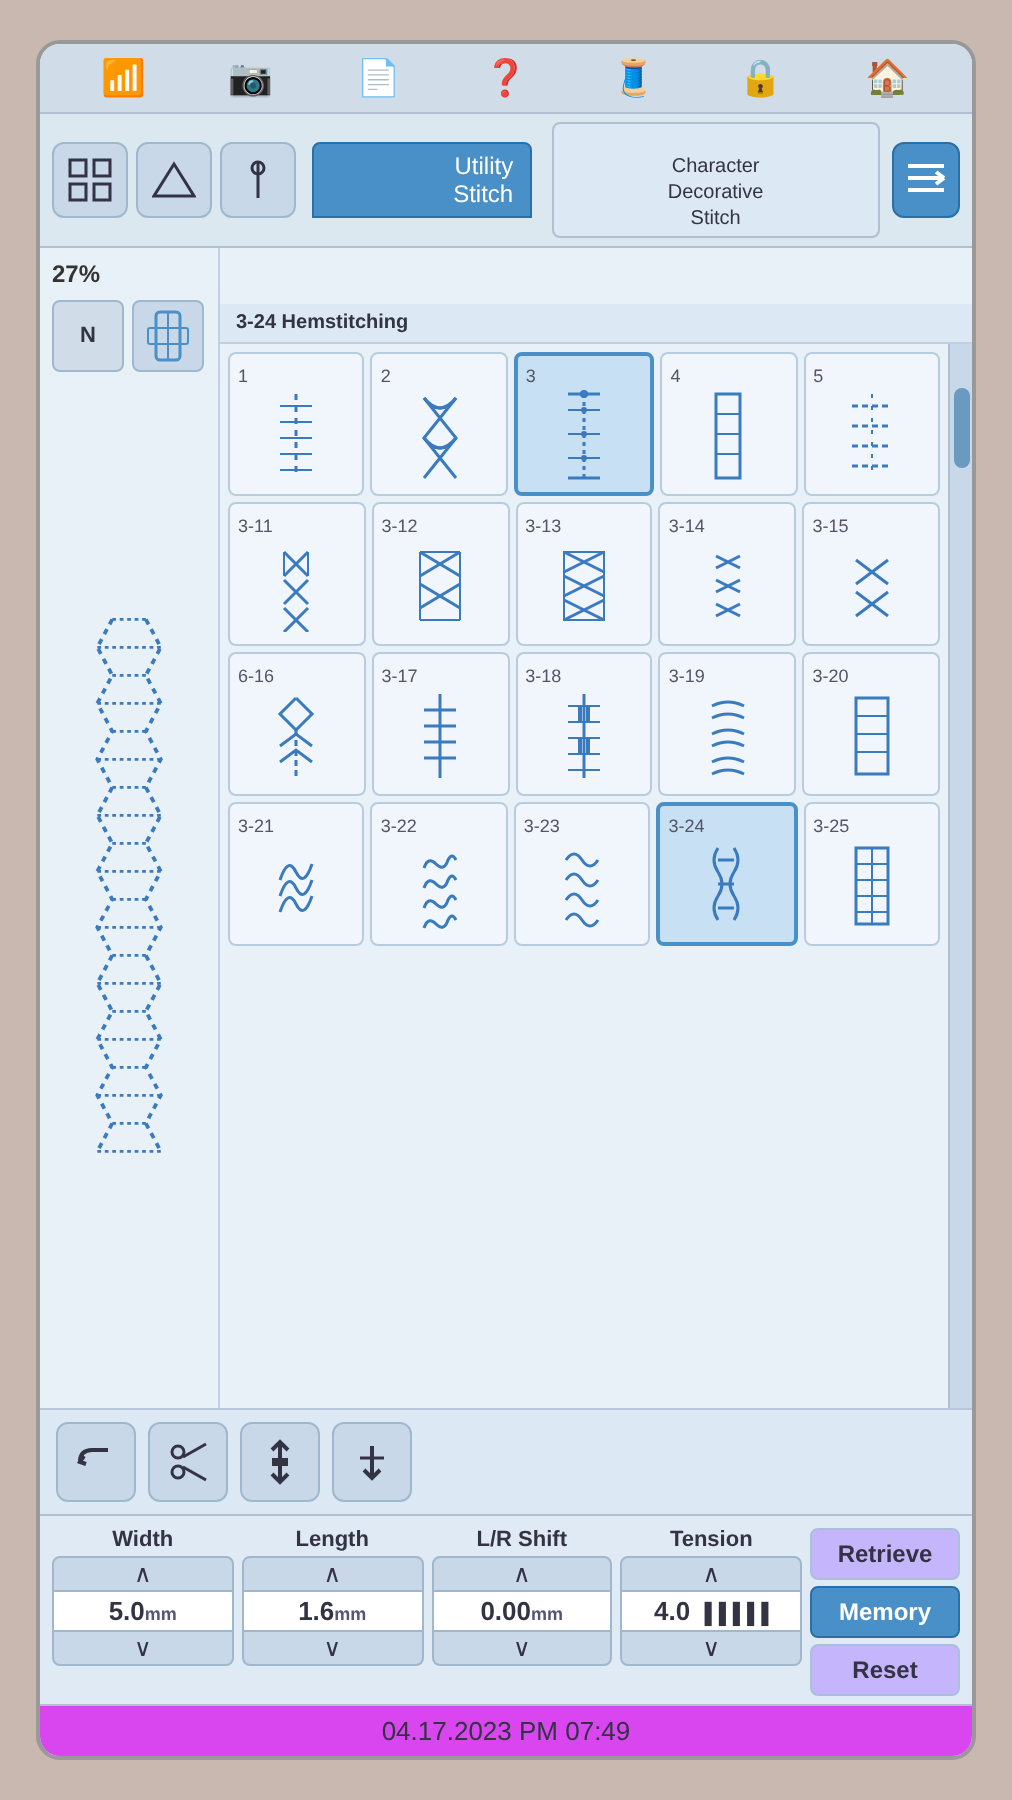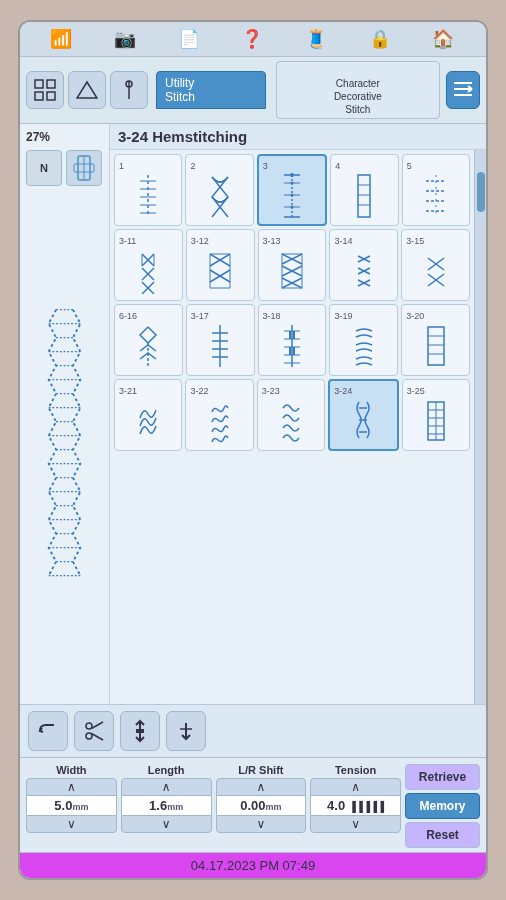--- a/index.html
+++ b/index.html
@@ -145,25 +145,26 @@
       align-items: center;
       justify-content: center;
       width: 70px;
     }
     .stitch-preview svg {
       width: 60px;
       height: 280px;
     }
     .stitch-header {
       padding: 4px 8px;
-      font-size: 15px;
+      font-size: 10px;
       font-weight: bold;
       color: #334;
       border-bottom: 1px solid #c0d0e0;
       background: #dce8f4;
+      margin-top: 28px;
     }
     .stitch-scroll-area {
       flex: 1;
       overflow-y: auto;
       padding: 4px;
     }
     .stitch-row {
       display: flex;
       gap: 3px;
       margin-bottom: 3px;
@@ -358,21 +359,21 @@
       </svg>
     </div>
     <div class="nav-icon-btn">
       <svg width="22" height="22" viewBox="0 0 22 22">
         <line x1="11" y1="2" x2="11" y2="20" stroke="#334" stroke-width="1.5"></line>
         <circle cx="11" cy="5" r="3" fill="none" stroke="#334" stroke-width="1.5"></circle>
       </svg>
     </div>
 
     <div class="nav-tab-group">
-      <div class="nav-tab active-tab" style="white-space:pre-line; text-align:left; font-size:12px; padding: 4px 8px; border-radius: 4px 4px 0 0;">Utility
+      <div class="nav-tab active-tab" style="white-space:pre-line; text-align:right; font-size:12px; padding: 4px 8px; border-radius: 4px 4px 0 0;">Utility
 Stitch</div>
     </div>
     <div style="display:flex; flex-direction:column; flex:1.5; margin: 0 2px;">
       <div class="nav-tab" style="white-space:pre-line; text-align:center; font-size:10px; padding: 2px 20px; border-radius: 4px; background:#dce8f4; line-height:1.3;">
         <span>Character
 Decorative
 Stitch</span>
       </div>
     </div>
     <div class="nav-menu-icon">

